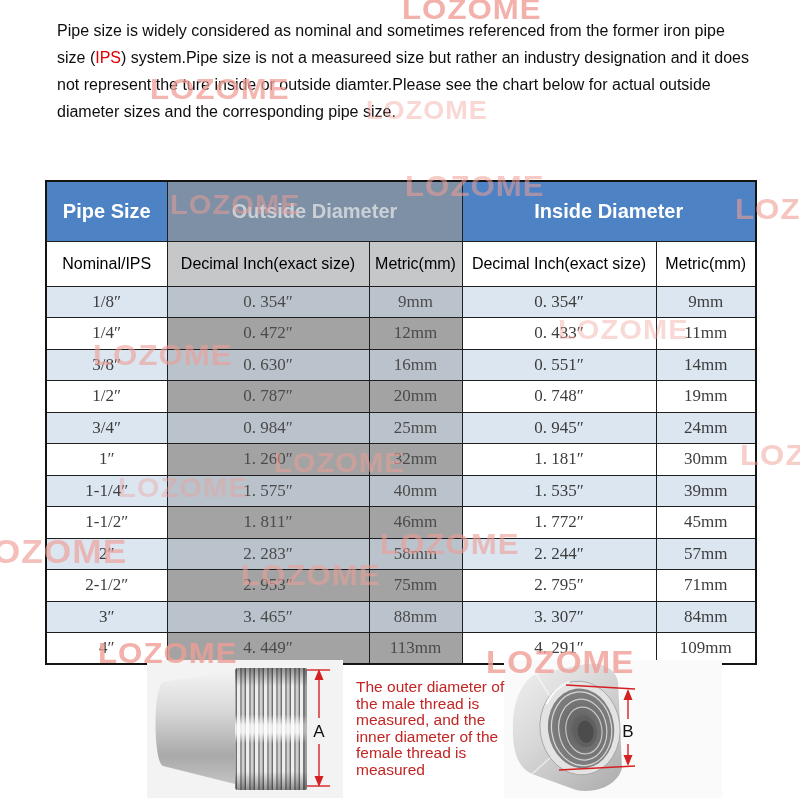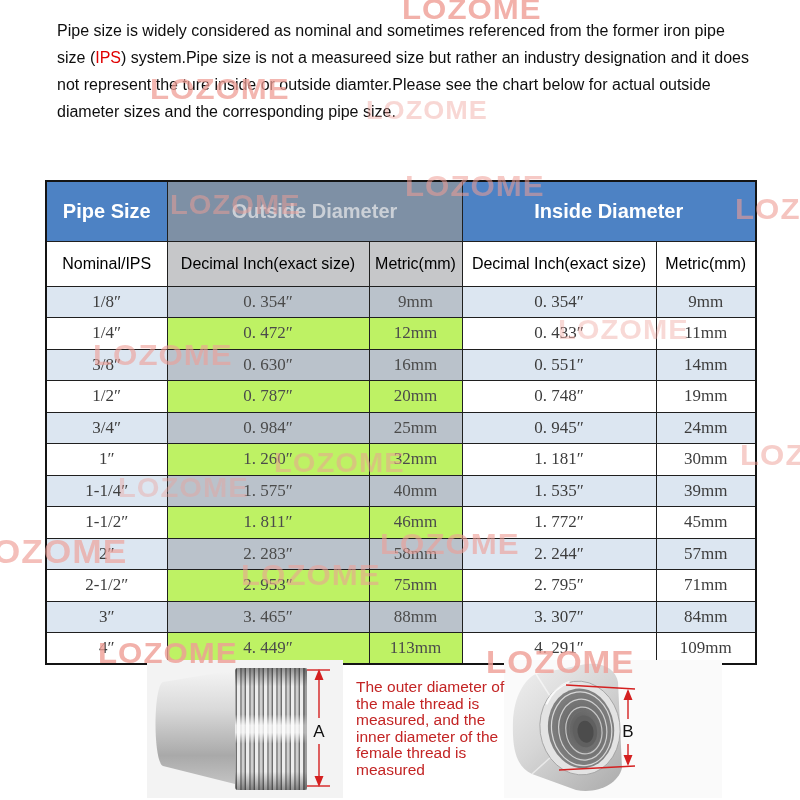--- a/index.html
+++ b/index.html
@@ -39,21 +39,21 @@
   .sub-head th{
     background:#ffffff;color:#000000;font-size:16px;font-weight:400;
   }
   .sub-head th.od-sub{background:#c6c7c9;}
   .pipe-table td{
     font-family:"Liberation Serif",serif;font-size:17px;color:#3d3d3d;
     background:#ffffff;
     margin-top:8px;
   }
   .pipe-table tr.alt td{background:#dce6f1;}
-  .pipe-table td.od{background:#bef264;color:#4b4b4b;}
+  .pipe-table td.od{background:#a3a3a3;color:#4b4b4b;}
   .pipe-table tr.alt td.od{background:#bac2cb;}
   
   .fig{position:absolute;z-index:1;}
   .fig-male{left:147px;top:660px;width:196px;height:138px;background:#f3f3f3;}
   .fig-female{left:504px;top:660px;width:218px;height:138px;background:#fafafa;}
   .note{
     position:absolute;left:344px;top:667px;width:166px;z-index:2;
     font-size:15.5px;line-height:16.5px;color:#c32424;margin:12px;
   }
 </style>

